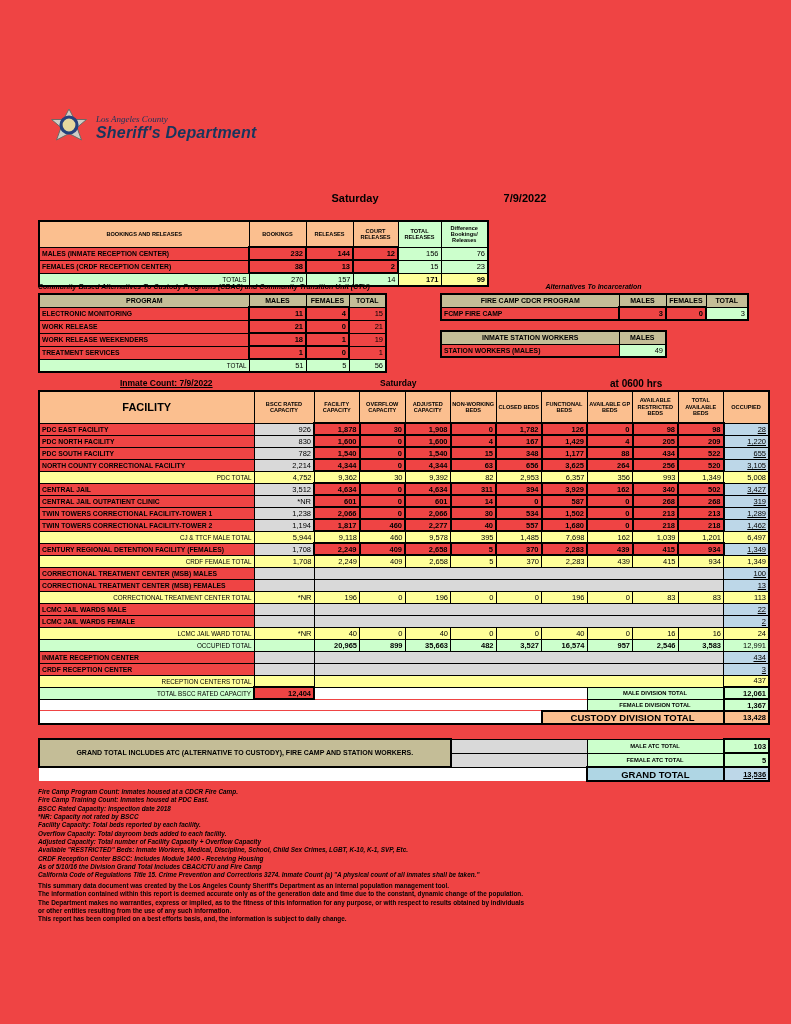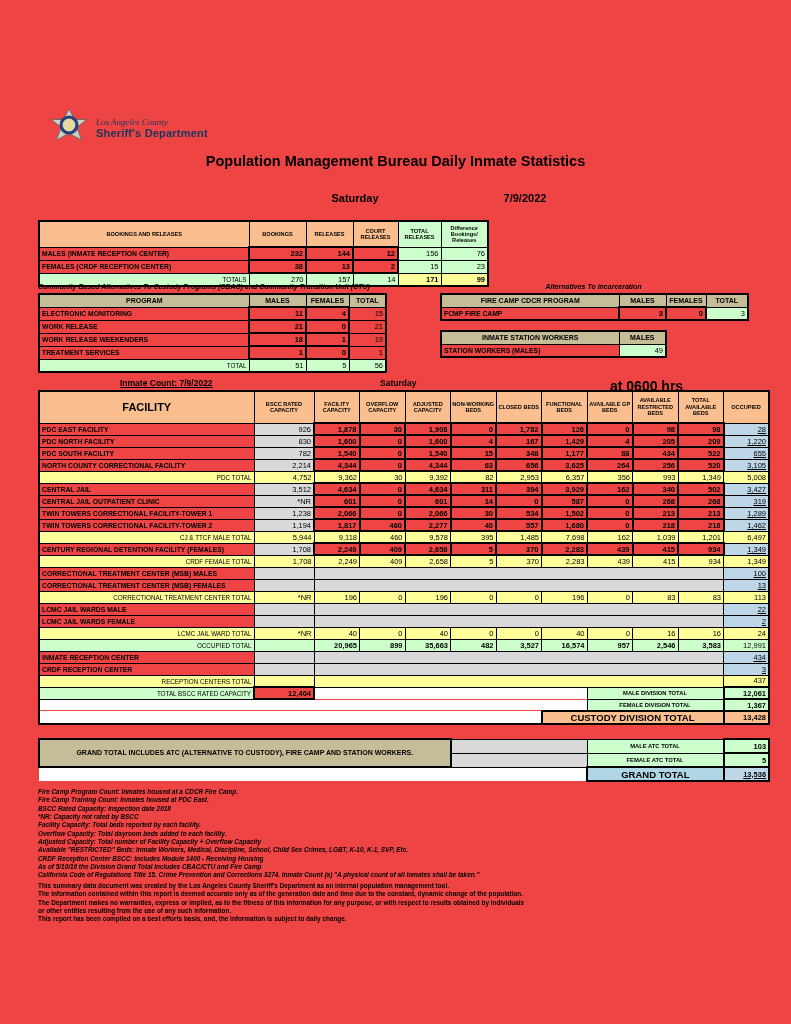--- a/index.html
+++ b/index.html
@@ -8,21 +8,21 @@
   }
   *{margin:0;padding:0;box-sizing:border-box;}
   html,body{background:#fff;}
   .page{width:791px;height:1024px;background:#ef4444;position:relative;
         font-family:"Liberation Sans",sans-serif;color:#000;overflow:hidden;}
 
   
   .logo{position:absolute;left:50px;top:108px;display:flex;align-items:center;}
   .logo-text{margin-left:8px;color:var(--navy);}
   .logo-line1{font-family:"Liberation Serif",serif;font-style:italic;font-size:9px;}
-  .logo-line2{font-weight:bold;font-size:11px;letter-spacing:.2px;}
+  .logo-line2{font-weight:bold;font-size:16px;letter-spacing:.2px;font-style:italic;}
   .doc-title{position:absolute;left:0;top:153px;width:791px;text-align:center;
              font-size:14.5px;font-weight:bold;}
   .day-label{position:absolute;left:295px;top:192px;width:120px;text-align:center;
              font-size:11px;font-weight:bold;}
   .date-label{position:absolute;left:470px;top:192px;width:110px;text-align:center;
               font-size:11px;font-weight:bold;}
 
   
   table{border-collapse:collapse;table-layout:fixed;}
   td{border:1px solid #000;overflow:hidden;white-space:nowrap;font-size:7.5px;
@@ -53,21 +53,21 @@
   .cbac{position:absolute;left:38px;top:293px;width:347px;border:2px solid #000;}
   .ati-title{position:absolute;left:440px;top:283px;width:307px;text-align:center;
              font-size:7px;font-weight:bold;font-style:italic;}
   .firecamp{position:absolute;left:440px;top:293px;width:307px;border:2px solid #000;}
   .station{position:absolute;left:440px;top:330px;width:225px;border:2px solid #000;}
 
   
   .count-left{position:absolute;left:120px;top:378px;font-size:8.5px;font-weight:bold;
               text-decoration:underline;}
   .count-center{position:absolute;left:380px;top:378px;font-size:8.5px;font-weight:bold;}
-  .count-right{position:absolute;left:610px;top:378px;font-size:14px;font-weight:bold;}
+  .count-right{position:absolute;left:610px;top:378px;font-size:10px;font-weight:bold;}
 
   
   .facility{position:absolute;left:38px;top:390px;width:730px;border:2px solid #000;}
   .facility td{height:12px;}
   .facility .hdr{height:32px;}
   .fac-hdr{font-size:11px;font-weight:bold;text-align:center;background:var(--orange);}
   .sum-small{background:var(--green);font-weight:bold;font-size:5.8px;text-align:center;}
   .custody-lbl{background:var(--orange);font-weight:bold;font-size:9.5px;text-align:center;}
   .grand-lbl{background:var(--teal);font-weight:bold;font-size:9.5px;text-align:center;}
 
@@ -92,21 +92,20 @@
     <svg width="38" height="40" viewBox="0 0 38 40">
       <polygon points="19,1 24.5,11.5 36.5,11.5 27,19.5 31.5,32 19,25.5 6.5,32 11,19.5 1.5,11.5 13.5,11.5" fill="#CFCDC6" stroke="#6b6b66" stroke-width="1"></polygon>
       <circle cx="19" cy="17" r="8" fill="#E6D79E" stroke="#26407c" stroke-width="3.2"></circle>
     </svg>
     <div class="logo-text">
       <div class="logo-line1">Los Angeles County</div>
       <div class="logo-line2">Sheriff's Department</div>
     </div>
   </div>
 
-  <div class="doc-title">Population Management Bureau Daily Inmate Statistics</div>
   <div class="day-label">Saturday</div>
   <div class="date-label">7/9/2022</div>
 
   <table class="bookings">
     <colgroup>
         <col style="width:210px">
         <col style="width:57px">
         <col style="width:47px">
       <col style="width:45px">
         <col style="width:43px">

